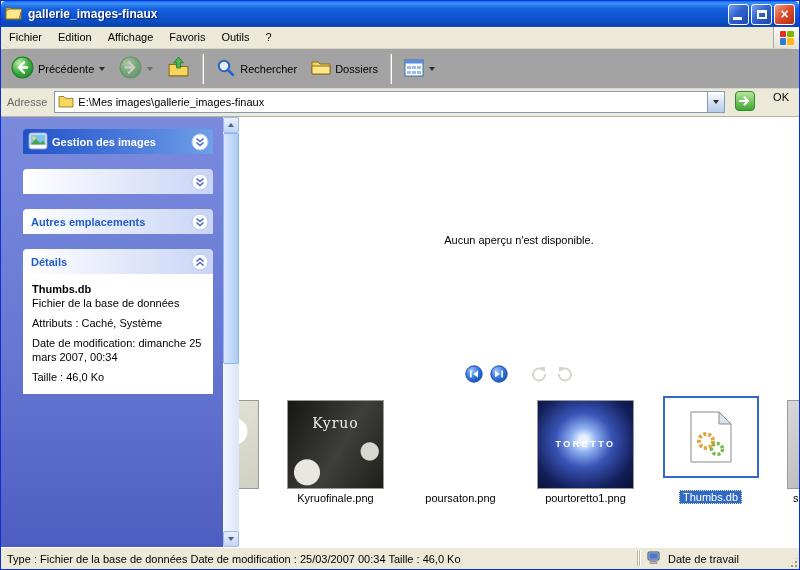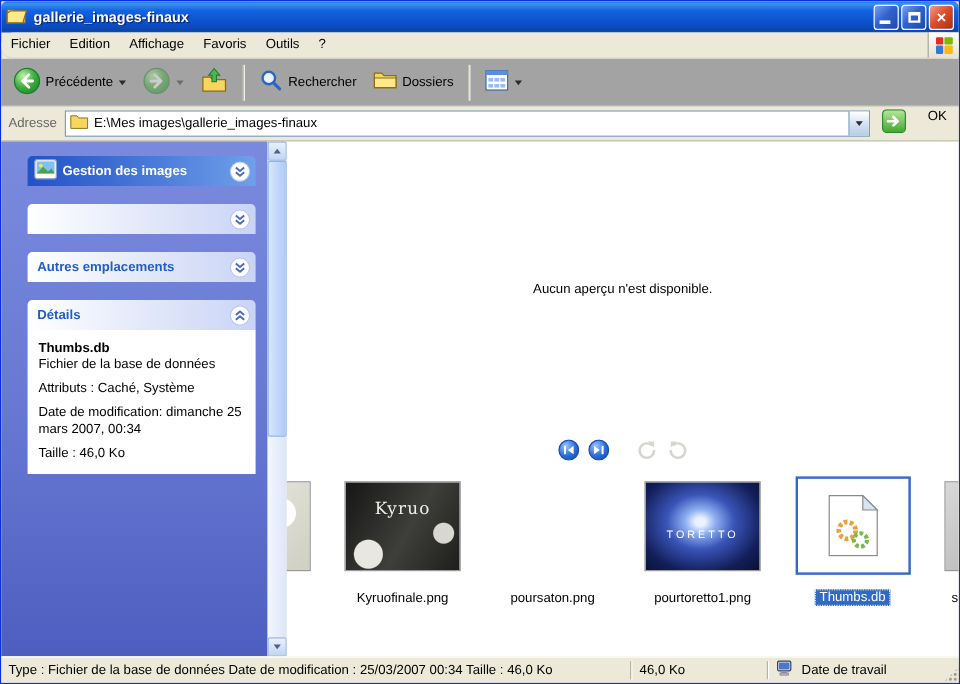--- a/index.html
+++ b/index.html
@@ -83,21 +83,21 @@
   .sb-track { flex:1; padding:0; }
   .sb-thumb { height:58%; border:1px solid #90B4EC; border-radius:2px;
     background:linear-gradient(90deg,#D8E6FB,#AECBF5); }
   
   .main { flex:1; background:#fff; display:flex; flex-direction:column; overflow:hidden; position:relative; }
   .preview { height:245px; display:flex; align-items:center; justify-content:center; }
   .navrow { height:26px; display:flex; align-items:center; justify-content:center; gap:7px; }
   .rotgroup { margin-left:16px; display:flex; gap:10px; align-items:center; }
   .filmstrip { display:flex; gap:28px; margin:12px 0 0 -77px; align-items:flex-start; }
   .cell { width:97px; height:104px; flex:0 0 auto; display:flex; flex-direction:column; align-items:center; }
-  .pic { width:97px; height:75px; border:1px solid #999; position:relative; overflow:hidden; }
+  .pic { width:97px; height:89px; border:1px solid #999; position:relative; overflow:hidden; }
   .lbl { margin-top:auto; white-space:nowrap; }
   .lbl-sel { background:#316AC5; color:#fff; padding:1px 4px; outline:1px dotted #F0E8B0; outline-offset:-1px; }
   .cell-right .lbl { align-self:flex-start; margin-left:6px; }
   .selbox { width:96px; height:82px; margin-top:-4px; border:2px solid #316AC5; background:#fff;
     display:flex; align-items:center; justify-content:center; }
   .k-flowers { background:
     radial-gradient(circle at 75% 35%, #fff 0 14%, rgba(255,255,255,0) 15%),
     radial-gradient(circle at 55% 70%, #f0f0e8 0 12%, rgba(255,255,255,0) 13%),
     linear-gradient(135deg,#EDEDE3,#CFCFC2); }
   .k-kyruo { background:
@@ -107,21 +107,21 @@
   .ov { position:absolute; }
   .ov-kyruo { top:14px; left:0; right:0; text-align:center; color:#F0F0EA;
     font-family:"DejaVu Serif", serif; font-size:14px; letter-spacing:1px; }
   .k-saton { background:
     radial-gradient(circle at 32% 38%, #B2B2AE 0 18%, rgba(0,0,0,0) 42%),
     repeating-linear-gradient(100deg,#8E8E8A 0 9px,#6E6E6A 9px 14px); }
   .ov-saton { top:30px; left:12px; color:#FAFAF6; font-family:"DejaVu Serif", serif;
     font-style:italic; font-size:13px; }
   .k-toretto { background:
     radial-gradient(ellipse at 48% 45%, #EAF2FF 0 6%, #8FB0F0 18%, #3A55B8 40%, #121E58 75%, #0A1034); }
-  .ov-toretto { top:38px; left:0; right:0; text-align:center; color:#fff; font-weight:normal;
+  .ov-toretto { top:38px; left:0; right:0; text-align:center; color:#fff; font-weight:bold;
     font-size:9px; letter-spacing:2.5px; }
   .k-sliver { background:linear-gradient(135deg,#D8D8D8,#A8A8A8); }
   
   .statusbar { flex:0 0 22px; display:flex; align-items:stretch; background:#ECE9D8;
     border-top:1px solid #fff; position:relative; }
   .pane { display:flex; align-items:center; padding:0 6px; }
   .pane-info { flex:1; min-width:0; white-space:nowrap; overflow:hidden; }
   .pane-size { width:112px; flex:0 0 112px; }
   .pane-loc { width:158px; flex:0 0 158px; gap:5px; }
   .pane-div { width:2px; border-left:1px solid #B8B4A4; border-right:1px solid #fff; margin:3px 0; }
@@ -423,21 +423,20 @@
             <div class="pic k-sliver"></div>
             <div class="lbl">sepl</div>
           </div>
         </div>
     </div>
   </div>
 
   <div class="statusbar">
     <div class="pane pane-info">Type : Fichier de la base de données Date de modification : 25/03/2007 00:34 Taille : 46,0 Ko</div>
     <div class="pane-div"></div>
-    <div class="pane pane-size">46,0 Ko</div>
     <div class="pane-div"></div>
     <div class="pane pane-loc">
       <span>
         <svg width="16" height="14" viewBox="0 0 16 14">
             <rect x="1" y="1" width="11" height="8" rx="1" fill="#CCDDEE" stroke="#334466"></rect>
             <rect x="2.2" y="2.2" width="8.6" height="5.6" fill="#4D78C8"></rect>
             <rect x="4" y="9.2" width="5" height="1.6" fill="#99A"></rect>
             <rect x="3" y="10.8" width="7" height="1.8" fill="#BBC" stroke="#667" stroke-width="0.5"></rect>
           </svg>
       </span>

